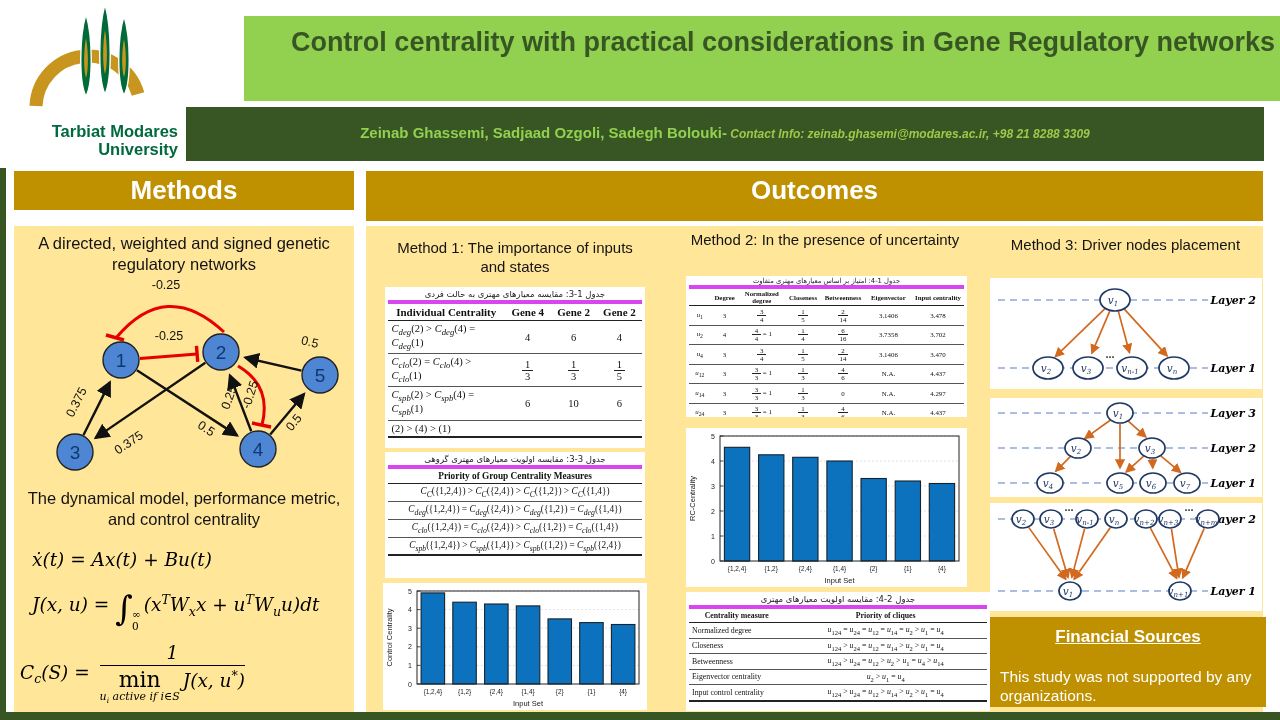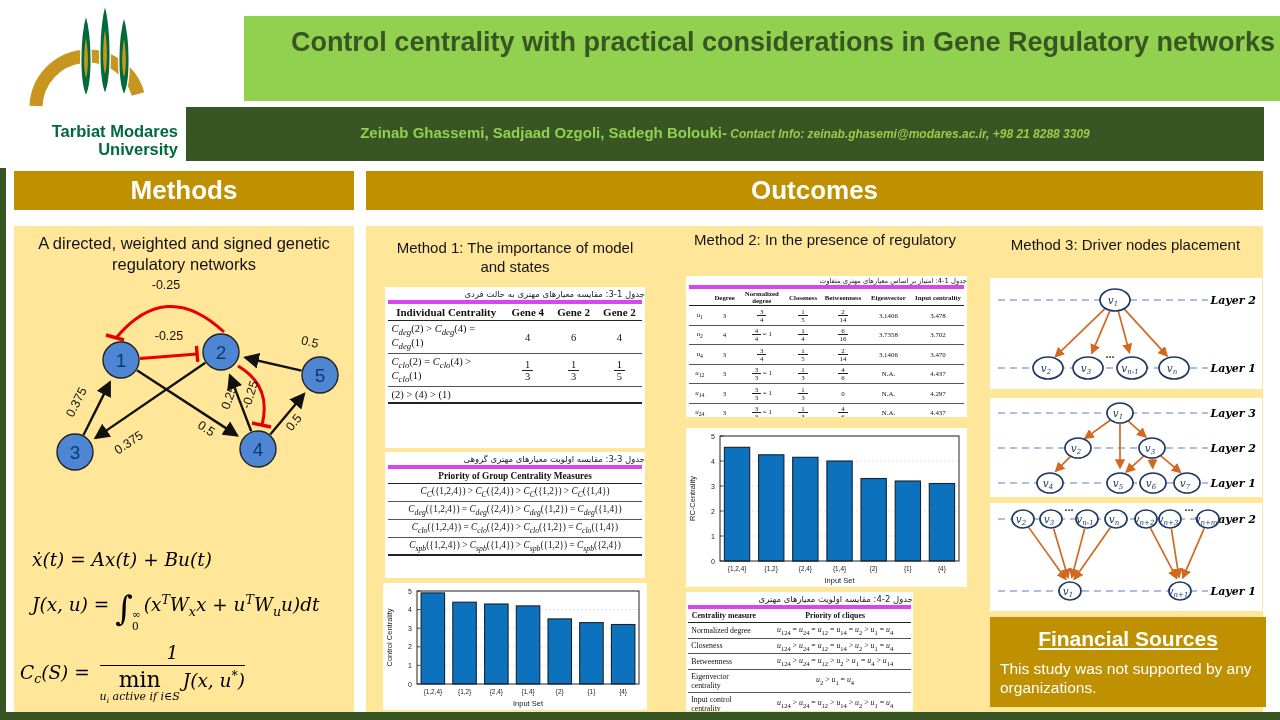--- a/index.html
+++ b/index.html
@@ -11,28 +11,28 @@
   .logo-text{position:absolute;left:0;right:6px;bottom:4px;text-align:right;
              font-weight:bold;font-size:16.5px;line-height:1.05;color:#00693E;}
   .title-bar{left:200px;top:16px;width:1078px;height:85px;background:#92D050;margin-left:44px;}
   .title-bar .t{display:block;text-align:center;padding-top:11px;font-size:27px;font-weight:bold;color:#375623;}
   .authors-bar{left:186px;top:107px;width:1078px;height:54px;background:#375623;text-align:center;}
   .authors-bar .a{color:#92D050;font-weight:bold;font-size:15px;margin-top:24px;}
   .authors-bar .c{color:#9DC84B;font-weight:bold;font-style:italic;font-size:12px;}
   .authors-inner{padding-top:17px;}
   .sec-h{background:#BF9000;color:#fff;font-weight:bold;font-size:26px;text-align:center;line-height:39px;}
   .methods-h{left:14px;top:171px;width:340px;height:39px;}
-  .outcomes-h{left:366px;top:171px;width:897px;height:39px;}
+  .outcomes-h{left:366px;top:171px;width:897px;height:50px;}
   .panel{background:#FFE699;}
   .methods-panel{left:14px;top:226px;width:340px;height:486px;}
   .outcomes-panel{left:366px;top:226px;width:897px;height:486px;}
   .m-sub{font-size:16.5px;color:#141414;text-align:center;line-height:1.25;}
   .col-title{font-size:15px;color:#141414;text-align:center;line-height:1.25;}
   .figbox{background:#fff;overflow:hidden;}
-  .fa{font-family:"DejaVu Sans",sans-serif;direction:rtl;font-size:8.5px;color:#222;padding:2px 0 1px;}
+  .fa{font-family:"DejaVu Sans",sans-serif;direction:rtl;text-align:center;font-size:8.5px;color:#222;padding:2px 0 1px;}
   .sm .fa{font-size:6.8px;padding:1px 0 0;}
   table.sci{width:98%;margin:0 auto;border-collapse:collapse;font-family:"Liberation Serif",serif;color:#111;}
   table.sci th{border-top:4px solid #d946ef;border-bottom:1.4px solid #222;font-weight:bold;padding:2px 1px;}
   table.sci td{border-top:1px solid #555;padding:2px 1px;text-align:center;}
   table.sci tr:last-child td{border-bottom:2px solid #222;}
   .t1 table.sci{font-size:10.5px;} .t1 th{font-size:11px;} .t1 td:first-child{text-align:left;padding-left:4px;}
   .t2 table.sci{font-size:9.3px;}
   .sm table.sci{font-size:6.9px;} .sm table.sci th{font-size:6.8px;padding:1px;} .sm table.sci td{padding:1.5px 1px;}
   .tpr table.sci{font-size:7.8px;} .tpr td:first-child{text-align:left;padding-left:3px;}
   .fr{display:inline-block;vertical-align:middle;text-align:center;line-height:1.05;}
@@ -43,21 +43,21 @@
   .eq .big{font-style:normal;font-size:34px;vertical-align:-9px;}
   .eq .lim{display:inline-flex;flex-direction:column;font-style:normal;font-size:10.5px;line-height:1.15;
            vertical-align:-7px;margin:0 3px 0 -1px;}
   .bfr{display:inline-flex;flex-direction:column;vertical-align:middle;text-align:center;margin-left:4px;}
   .bnum{border-bottom:1.4px solid #000;padding:0 6px 2px;}
   .bden{display:flex;align-items:flex-start;gap:3px;padding-top:2px;justify-content:center;}
   .mst{display:inline-flex;flex-direction:column;line-height:1.05;text-align:center;}
   .mw{font-style:normal;font-size:22px;}
   .ms{font-size:11px;}
   .fin{background:#BF9000;color:#fff;padding:6px 10px;}
-  .fin .ft{font-size:21px;font-weight:bold;text-decoration:underline;text-align:center;margin:4px 0 8px;}
+  .fin .ft{font-size:17px;font-weight:bold;text-decoration:underline;text-align:center;margin:4px 0 20px;}
   .fin .fb{font-size:15.5px;line-height:1.25;text-align:left;}
   svg text{font-family:"Liberation Sans",sans-serif;}
   svg .nser{font-family:"DejaVu Serif",serif;}
 </style>
 </head>
 <body>
 
 <div class="poster">
 
   <div class="abs strip" style="left:0;top:168px;width:6px;height:552px;"></div>
@@ -134,37 +134,38 @@
         <text x="105" y="88.5" text-anchor="middle" font-size="19" fill="#0e3a70">1</text>
         <circle cx="205" cy="74" r="18" fill="#4e86d3" stroke="#222" stroke-width="1.4"></circle>
         <text x="205" y="80.5" text-anchor="middle" font-size="19" fill="#0e3a70">2</text>
         <circle cx="59" cy="174" r="18" fill="#4e86d3" stroke="#222" stroke-width="1.4"></circle>
         <text x="59" y="180.5" text-anchor="middle" font-size="19" fill="#0e3a70">3</text>
         <circle cx="242" cy="171" r="18" fill="#4e86d3" stroke="#222" stroke-width="1.4"></circle>
         <text x="242" y="177.5" text-anchor="middle" font-size="19" fill="#0e3a70">4</text>
         <circle cx="304" cy="97" r="18" fill="#4e86d3" stroke="#222" stroke-width="1.4"></circle>
         <text x="304" y="103.5" text-anchor="middle" font-size="19" fill="#0e3a70">5</text>
       </svg></div>
+  <div class="abs m-sub" style="left:24px;top:488px;width:320px;">The dynamical model, performance metric, and control centrality</div>
   <div class="eq" style="left:32px;top:549px;"><i>ẋ</i>(<i>t</i>) = <i>Ax</i>(<i>t</i>) + <i>Bu</i>(<i>t</i>)</div>
   <div class="eq" style="left:32px;top:588px;"><i>J</i>(<i>x</i>, <i>u</i>) = <span class="big">∫</span><span class="lim">
         <span>∞</span>
         <span>0</span>
       </span>(<i>x</i><sup>T</sup><i>W</i><sub>x</sub><i>x</i> + <i>u</i><sup>T</sup><i>W</i><sub>u</sub><i>u</i>)<i>dt</i></div>
   <div class="eq" style="left:20px;top:642px;"><i>C</i><sub>c</sub>(<i>S</i>) = <span class="bfr">
         <span class="bnum">1</span>
         <span class="bden">
           <span class="mst">
             <span class="mw">min</span>
             <span class="ms"><i>u<sub>i</sub> active if i</i>∈<i>S</i></span>
           </span>
           <span class="mj"><i>J</i>(<i>x</i>, <i>u</i><sup>*</sup>)</span>
         </span>
       </span></div>
 
-  <div class="abs col-title" style="left:385px;top:239px;width:260px;">Method 1: The importance of model and states</div>
+  <div class="abs col-title" style="left:385px;top:239px;width:260px;">Method 1: The importance of inputs and states</div>
   <div class="abs figbox t1" style="left:385px;top:287px;width:260px;height:161px;">
       <div class="fa">جدول 1-3: مقایسه معیارهای مهتری به حالت فردی</div>
       <table class="sci">
         <colgroup>
           <col style="width:46%">
           <col style="width:18%">
           <col style="width:18%">
           <col style="width:18%">
         </colgroup>
         <tbody>
@@ -178,20 +179,26 @@
             <td><i>C<sub>deg</sub></i>(2) &gt; <i>C<sub>deg</sub></i>(4) = <i>C<sub>deg</sub></i>(1)</td>
             <td>4</td>
             <td>6</td>
             <td>4</td>
           </tr>
           <tr>
             <td><i>C<sub>clo</sub></i>(2) = <i>C<sub>clo</sub></i>(4) &gt; <i>C<sub>clo</sub></i>(1)</td>
             <td><span class="fr"><b>1</b><i>3</i></span></td>
             <td><span class="fr"><b>1</b><i>3</i></span></td>
             <td><span class="fr"><b>1</b><i>5</i></span></td>
+          </tr>
+          <tr>
+            <td><i>C<sub>spb</sub></i>(2) &gt; <i>C<sub>spb</sub></i>(4) = <i>C<sub>spb</sub></i>(1)</td>
+            <td>6</td>
+            <td>10</td>
+            <td>6</td>
           </tr>
           <tr>
             <td>(2) &gt; (4) &gt; (1)</td>
             <td></td>
             <td></td>
             <td></td>
           </tr>
         </tbody>
       </table>
     </div>
@@ -248,21 +255,21 @@
         <line x1="34" y1="45.2" x2="37.5" y2="45.2" stroke="#222" stroke-width="0.8"></line>
         <text x="29" y="29.099999999999994" text-anchor="end" font-size="7" fill="#222">4</text>
         <line x1="34" y1="26.599999999999994" x2="37.5" y2="26.599999999999994" stroke="#222" stroke-width="0.8"></line>
         <text x="29" y="10.5" text-anchor="end" font-size="7" fill="#222">5</text>
         <line x1="34" y1="8" x2="37.5" y2="8" stroke="#222" stroke-width="0.8"></line>
         <rect x="34" y="8" width="222" height="93" fill="none" stroke="#222" stroke-width="1"></rect>
         <text x="145" y="123" text-anchor="middle" font-size="7.5" fill="#222">Input Set</text>
         <text transform="rotate(-90 9 54.5)" x="9" y="54.5" text-anchor="middle" font-size="7.5" fill="#222">Control Centrality</text>
       </svg></div>
 
-  <div class="abs col-title" style="left:683px;top:231px;width:284px;">Method 2: In the presence of regulatory</div>
+  <div class="abs col-title" style="left:683px;top:231px;width:284px;">Method 2: In the presence of uncertainty</div>
   <div class="abs figbox sm" style="left:686px;top:276px;width:281px;height:141px;">
       <div class="fa">جدول 1-4: امتیاز بر اساس معیارهای مهتری متفاوت</div>
       <table class="sci">
         <colgroup>
           <col style="width:8%">
           <col style="width:10%">
           <col style="width:17%">
           <col style="width:13%">
           <col style="width:16%">
           <col style="width:17%">
@@ -365,21 +372,21 @@
         <text x="29" y="60.5" text-anchor="end" font-size="7" fill="#222">3</text>
         <line x1="34" y1="58" x2="37.5" y2="58" stroke="#222" stroke-width="0.8"></line>
         <text x="29" y="35.5" text-anchor="end" font-size="7" fill="#222">4</text>
         <line x1="34" y1="33" x2="37.5" y2="33" stroke="#222" stroke-width="0.8"></line>
         <text x="29" y="10.5" text-anchor="end" font-size="7" fill="#222">5</text>
         <line x1="34" y1="8" x2="37.5" y2="8" stroke="#222" stroke-width="0.8"></line>
         <rect x="34" y="8" width="239" height="125" fill="none" stroke="#222" stroke-width="1"></rect>
         <text x="153.5" y="155" text-anchor="middle" font-size="7.5" fill="#222">Input Set</text>
         <text transform="rotate(-90 9 70.5)" x="9" y="70.5" text-anchor="middle" font-size="7.5" fill="#222">RC-Centrality</text>
       </svg></div>
-  <div class="abs figbox tpr" style="left:686px;top:592px;width:227px;height:119px;">
+  <div class="abs figbox tpr" style="left:686px;top:592px;width:304px;height:119px;">
       <div class="fa">جدول 2-4: مقایسه اولویت معیارهای مهتری</div>
       <table class="sci">
         <colgroup>
           <col style="width:32%">
           <col style="width:68%">
         </colgroup>
         <tbody>
           <tr>
             <th>Centrality measure</th>
             <th>Priority of cliques</th>

